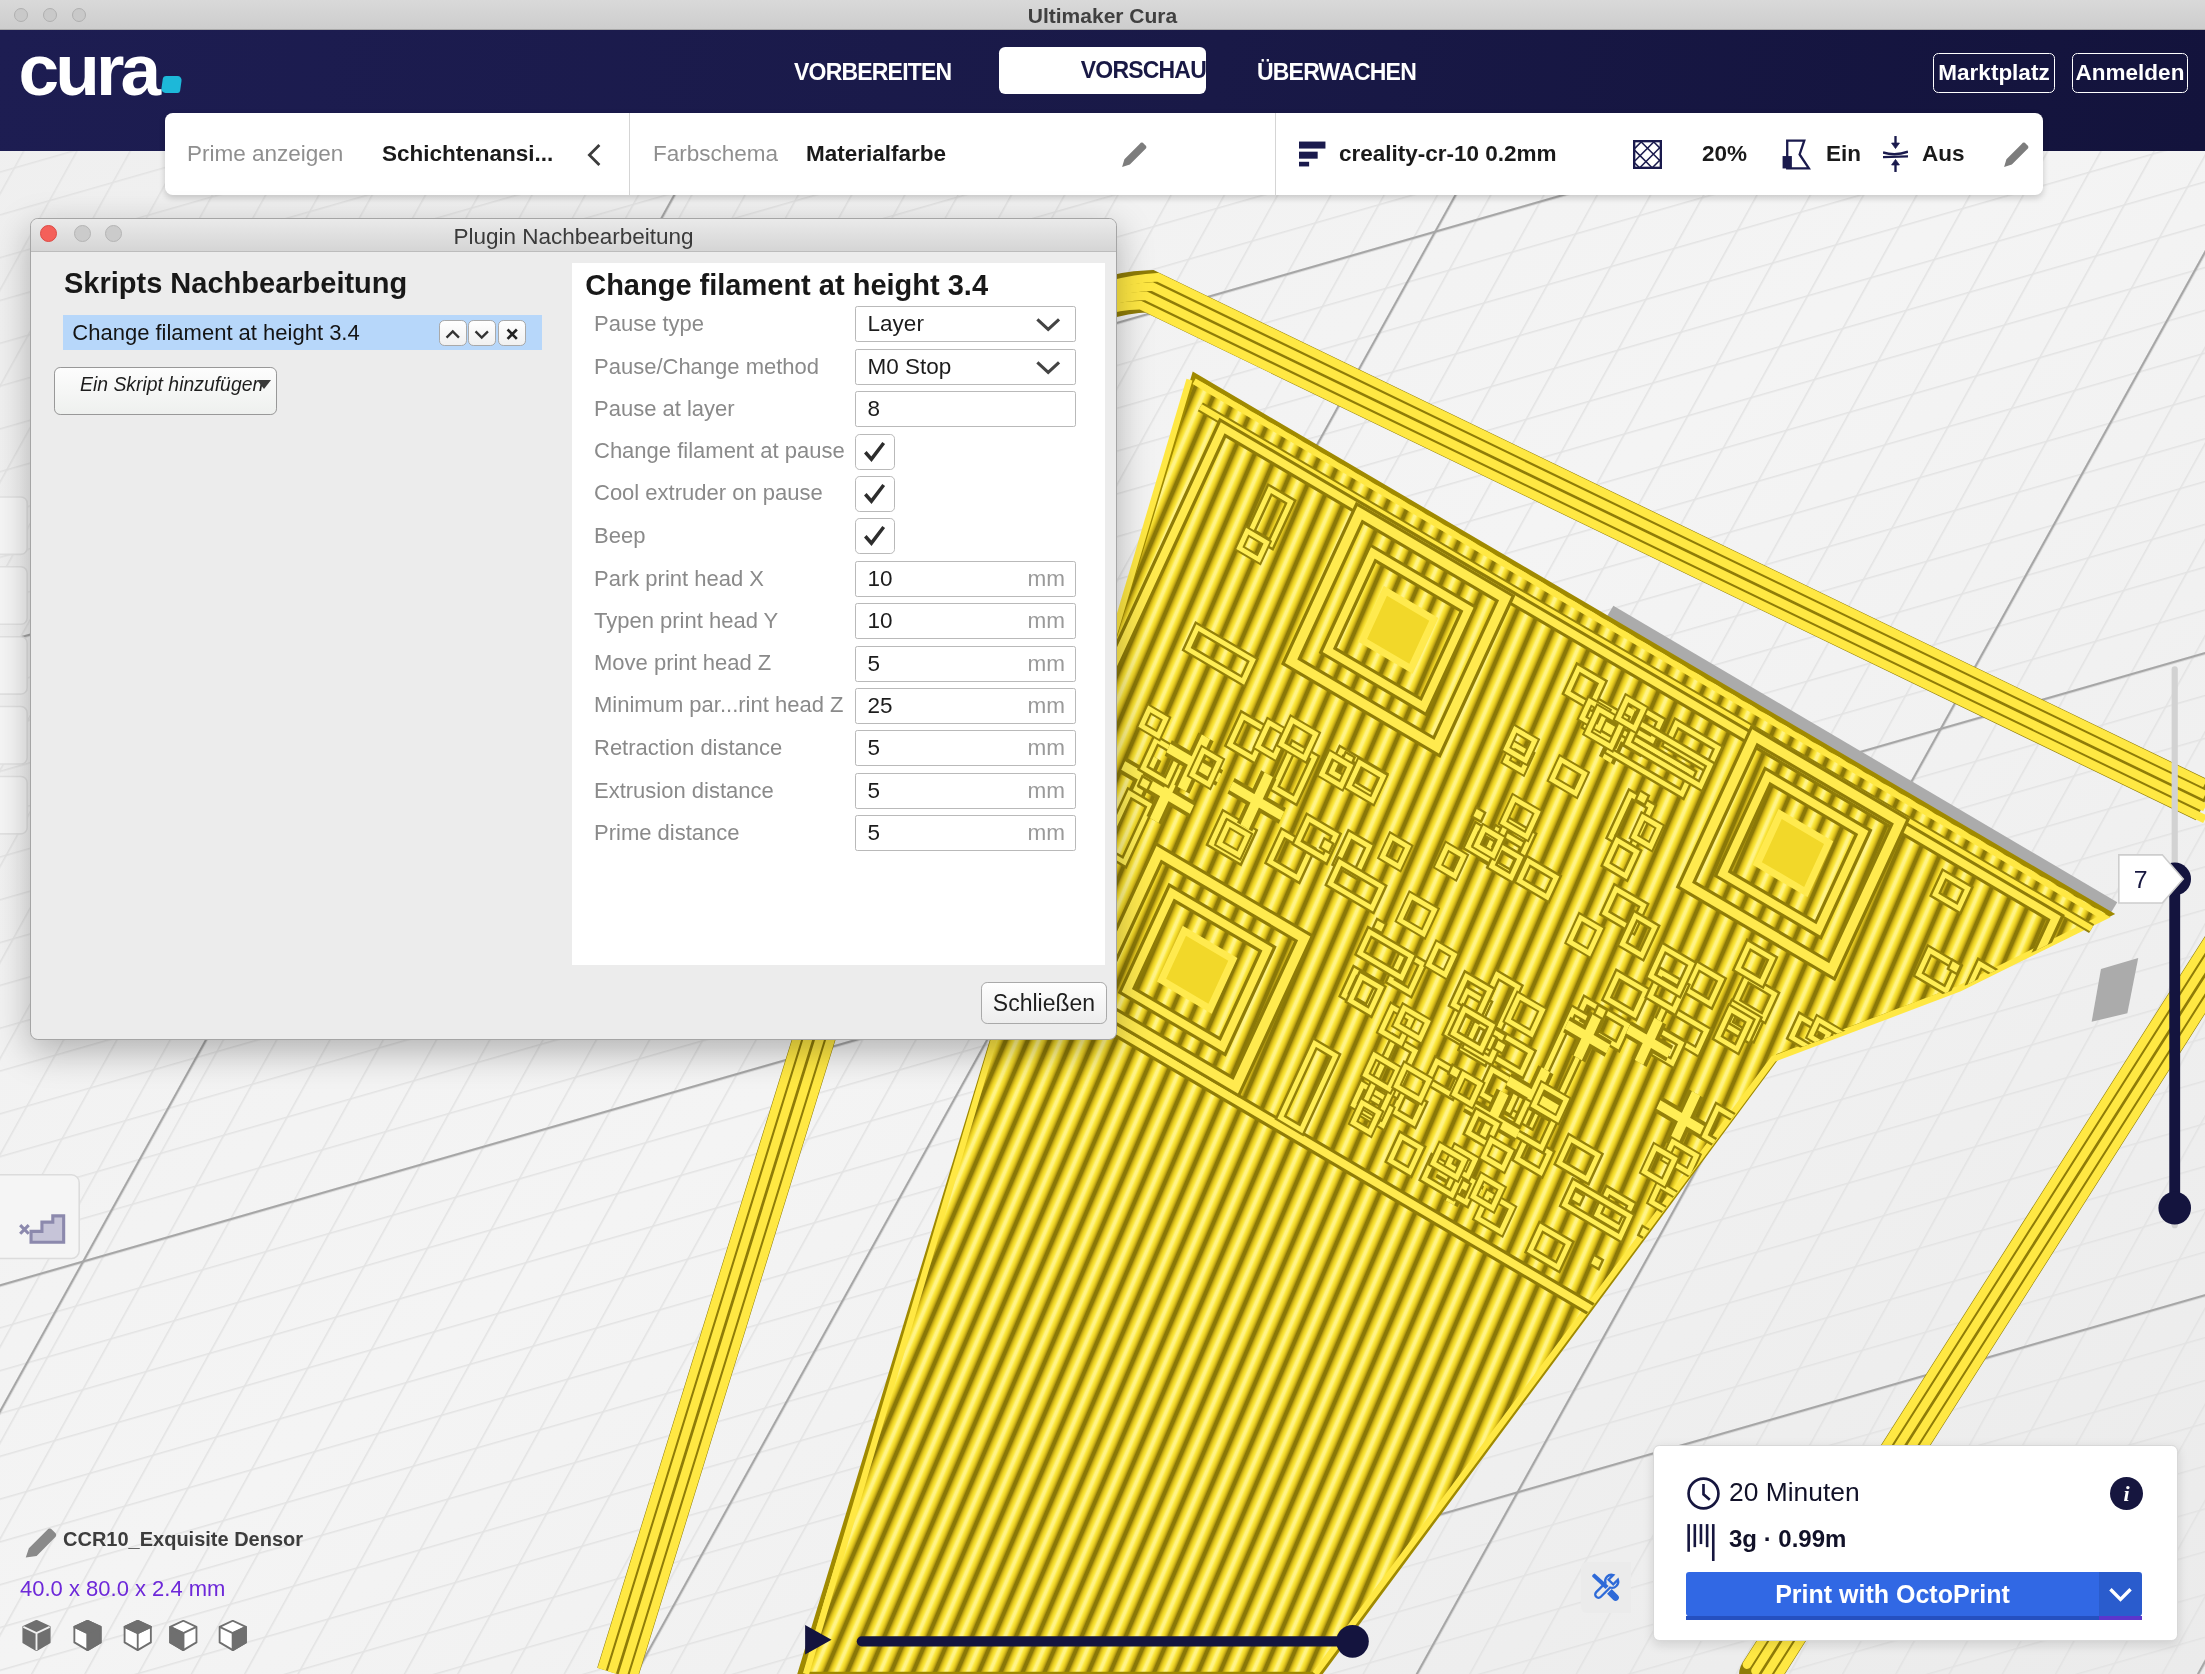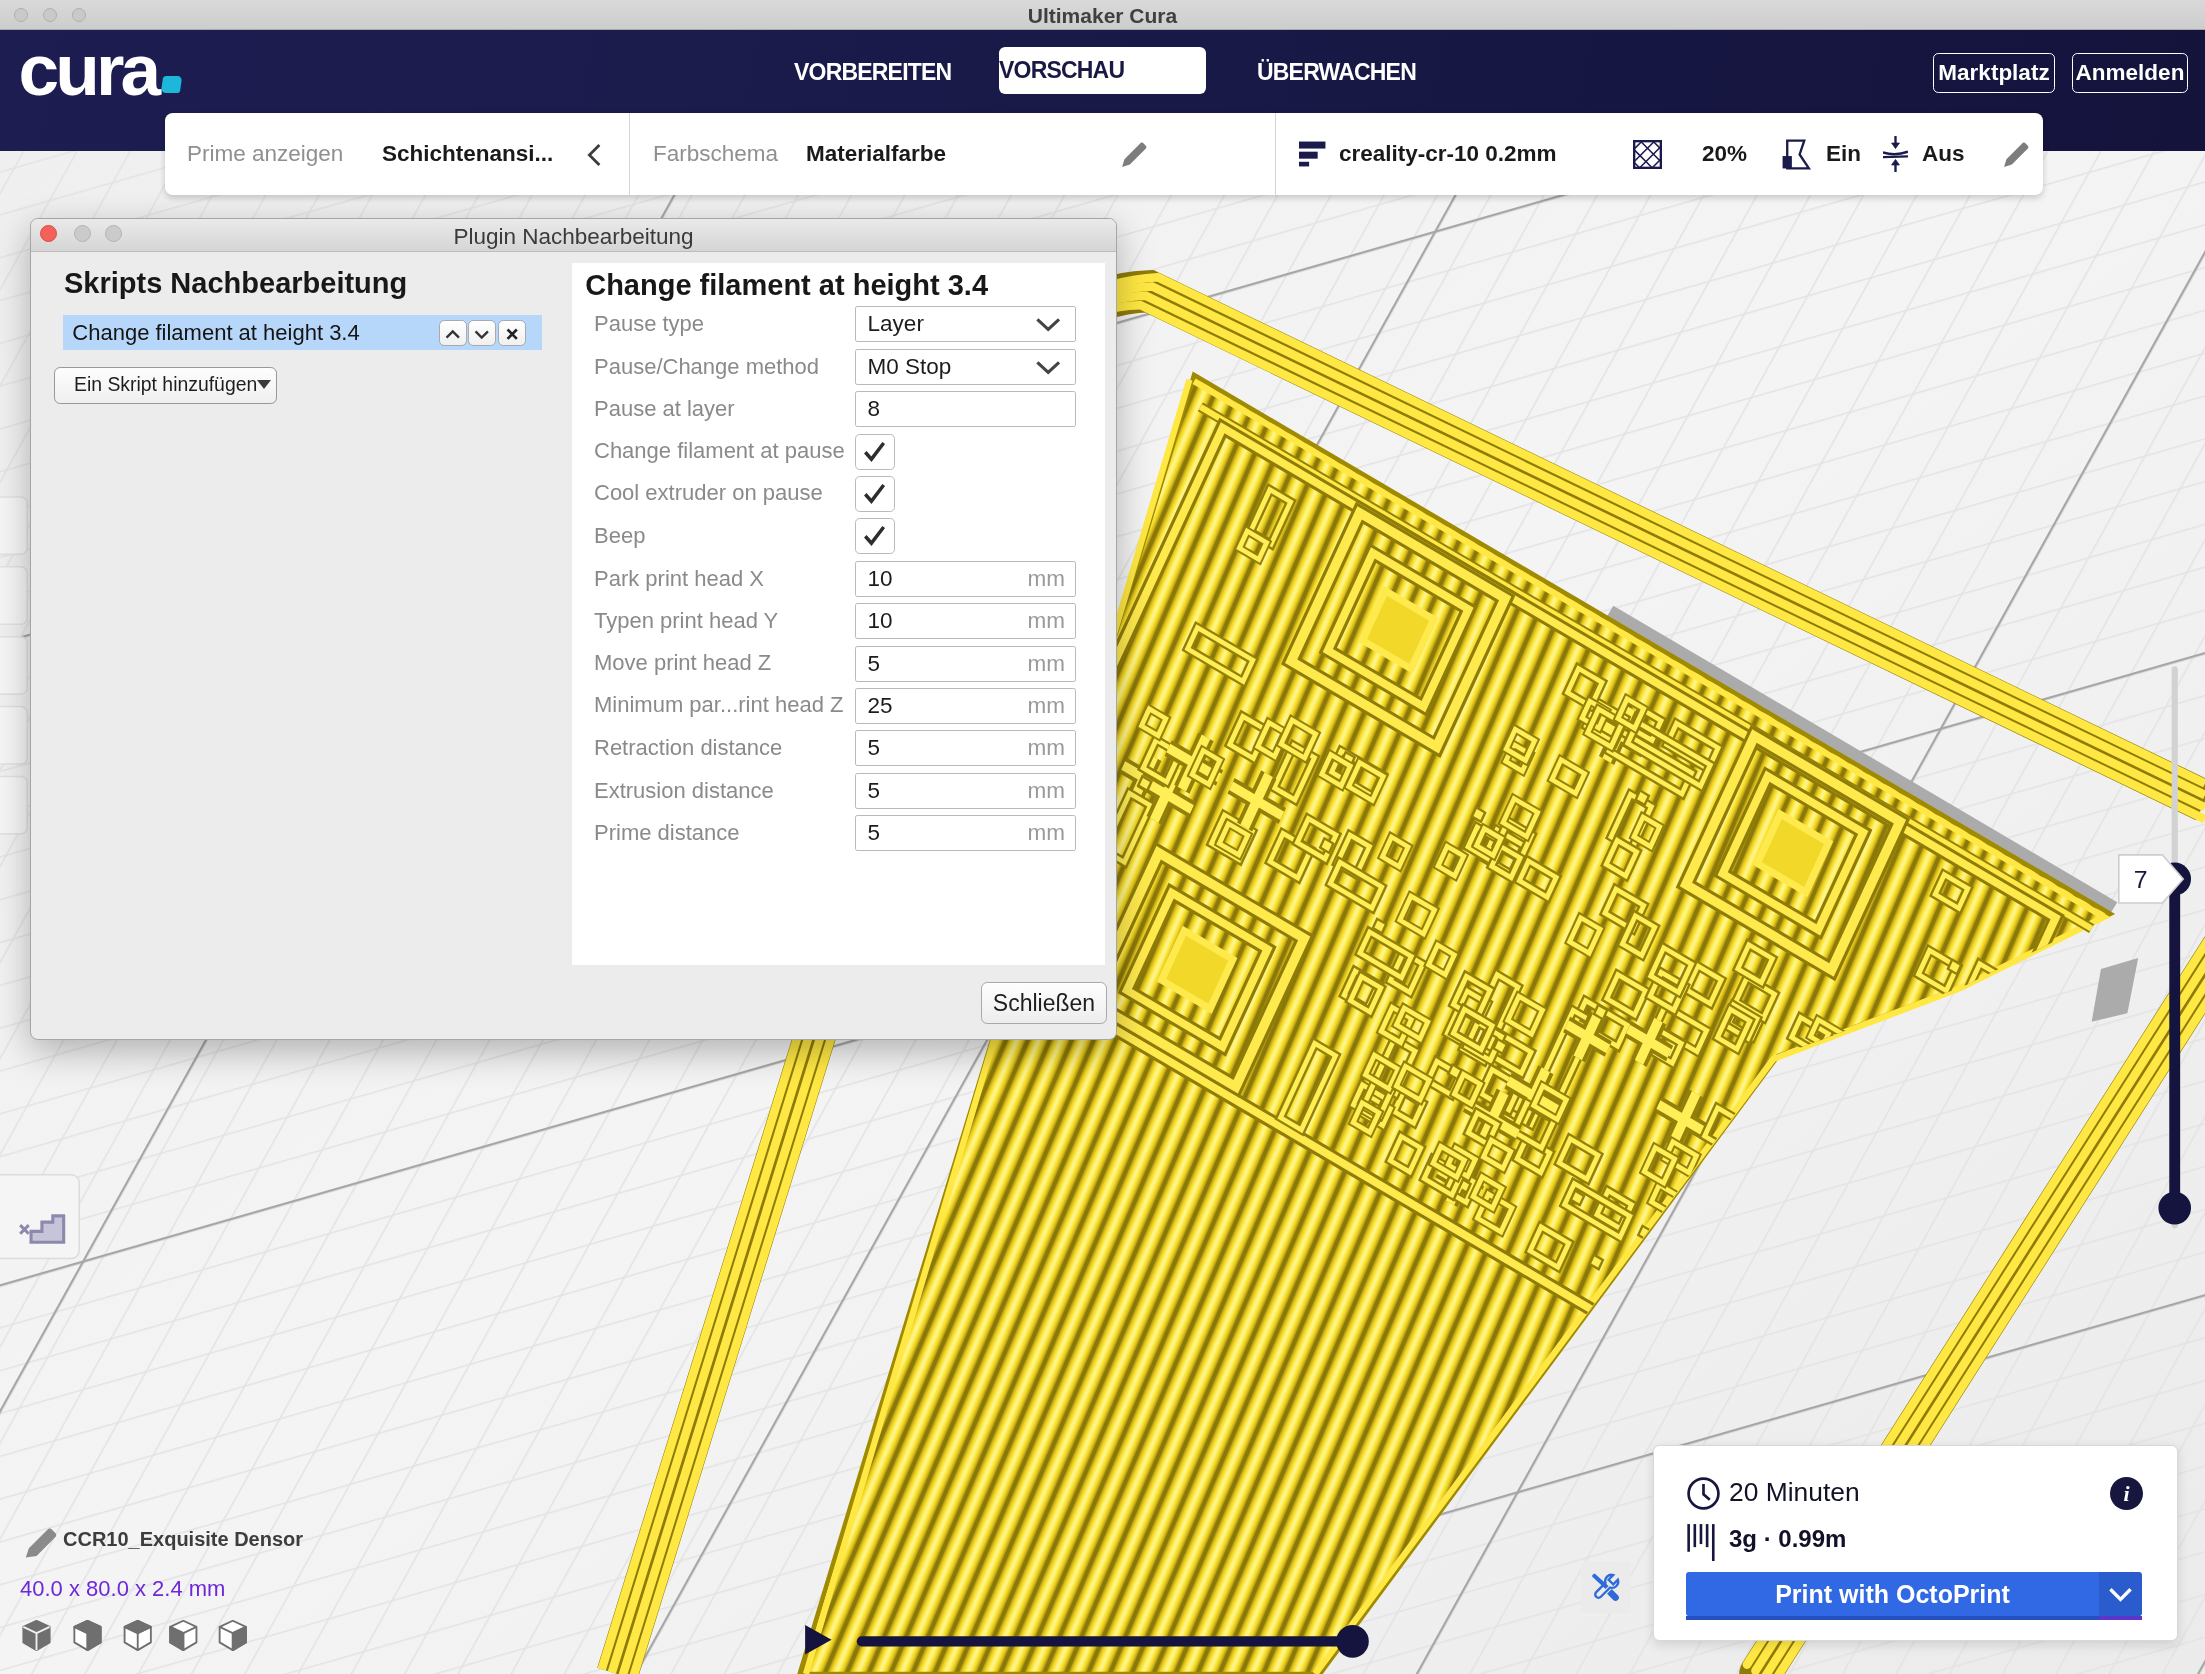--- a/index.html
+++ b/index.html
@@ -17,21 +17,21 @@
   #nav { position:absolute; left:0; top:30px; width:2205px; height:121px;
     background:linear-gradient(100deg,#1d1d52 0%,#191947 55%,#13133c 100%); z-index:20; }
   #logo { position:absolute; left:18.6px; top:-2.3px; color:#fff; font-size:73px;
     font-weight:700; letter-spacing:-3.9px; }
   #logodot { position:absolute; left:162px; top:46px; width:18.6px; height:17px;
     background:#1db8d9; border-radius:3.1px 4.7px 2.3px 4.7px; transform:skewX(-8deg); }
   .tab { position:absolute; top:0; height:85px; line-height:85px; color:#fff;
     font-size:23px; font-weight:600; letter-spacing:-0.8px; }
   #tabactive { position:absolute; left:999px; top:17px; width:207px; height:47px;
     background:#fff; border-radius:6.2px; color:#191945; font-size:23px; font-weight:600;
-    text-align:left; line-height:47px; letter-spacing:-0.8px; }
+    text-align:right; line-height:47px; letter-spacing:-0.8px; }
   .navbtn { position:absolute; top:22.5px; height:40px; border:1.6px solid #fff; border-radius:5.4px;
     color:#fff; font-size:22.5px; font-weight:600; text-align:center; }
   
   #strip { position:absolute; left:165px; top:113px; width:1878px; height:82px;
     background:#fff; border-radius:7.8px; box-shadow:0 2.3px 6.2px rgba(0,0,0,0.18); z-index:22; }
   #strip .it { position:absolute; top:0; height:82px; line-height:82px; font-size:22.5px; }
   .gray { color:#8f8f8f; }
   .dark { color:#1a1a1a; font-weight:600; }
   .vdiv { position:absolute; top:0; width:0.8px; height:82px; background:#d5d5d5; }
   
@@ -40,23 +40,23 @@
     box-shadow:0 11px 36px rgba(0,0,0,0.28); z-index:40; }
   #dlgtitle { position:absolute; left:0; top:0; width:100%; height:33px;
     background:linear-gradient(#eaeaea,#d5d5d5); border-bottom:0.8px solid #bcbcbc;
     border-radius:7px 7px 0 0; text-align:center; font-size:22.5px; color:#3a3a3a; line-height:35px; }
   .dtl { position:absolute; top:6.2px; width:17px; height:17px; border-radius:50%; }
   #dlg-left-title { position:absolute; left:23px; top:48px; font-size:29px; font-weight:700; color:#181818;margin-left:10px; }
   #bluerow { position:absolute; left:32px; top:96px; width:479px; height:35px;
     background:#b7d7fa; font-size:22px; color:#141414; line-height:35px; }
   .rowbtn { position:absolute; top:101px; width:28px; height:26.4px; background:linear-gradient(#fff,#f0f0f0);
     border:0.8px solid #a9a9a9; border-radius:5.4px; text-align:center; }
-  #addbtn { position:absolute; left:23px; top:148px; width:223px; height:37px;
+  #addbtn { position:absolute; left:23px; top:148px; width:223px; height:48px;
     background:linear-gradient(#fdfdfd,#eef0ee); border:1.6px solid #989898; border-radius:6.2px;
-    font-size:19.4px; color:#1e1e1e; line-height:32px; padding-left:19px; }
+    font-size:19.4px; color:#1e1e1e; line-height:32px; padding-left:25px;font-style:italic; }
   #panel { position:absolute; left:541px; top:44px; width:533px; height:702px; background:#fff; }
   #panel-title { position:absolute; left:13.2px; top:6.2px; font-size:29px; font-weight:700; color:#181818; }
   .flabel { position:absolute; left:22px; font-size:22px; color:#8a8a8a; }
   .fbox { position:absolute; left:283px; width:221px; height:36px; background:#fff;
     border:1.6px solid #b9b9b9; border-radius:2.3px; font-size:22.5px; color:#1c1c1c; line-height:33px;
     padding-left:11.6px; }
   .fcheck { position:absolute; left:283px; width:40px; height:36px; background:#fff;
     border:1.6px solid #b9b9b9; border-radius:4.7px; }
   .mm { position:absolute; right:10px; top:0; font-size:22.5px; color:#9a9a9a; line-height:33px; }
   #closebtn { position:absolute; left:950px; top:763px; width:126px; height:42px;

